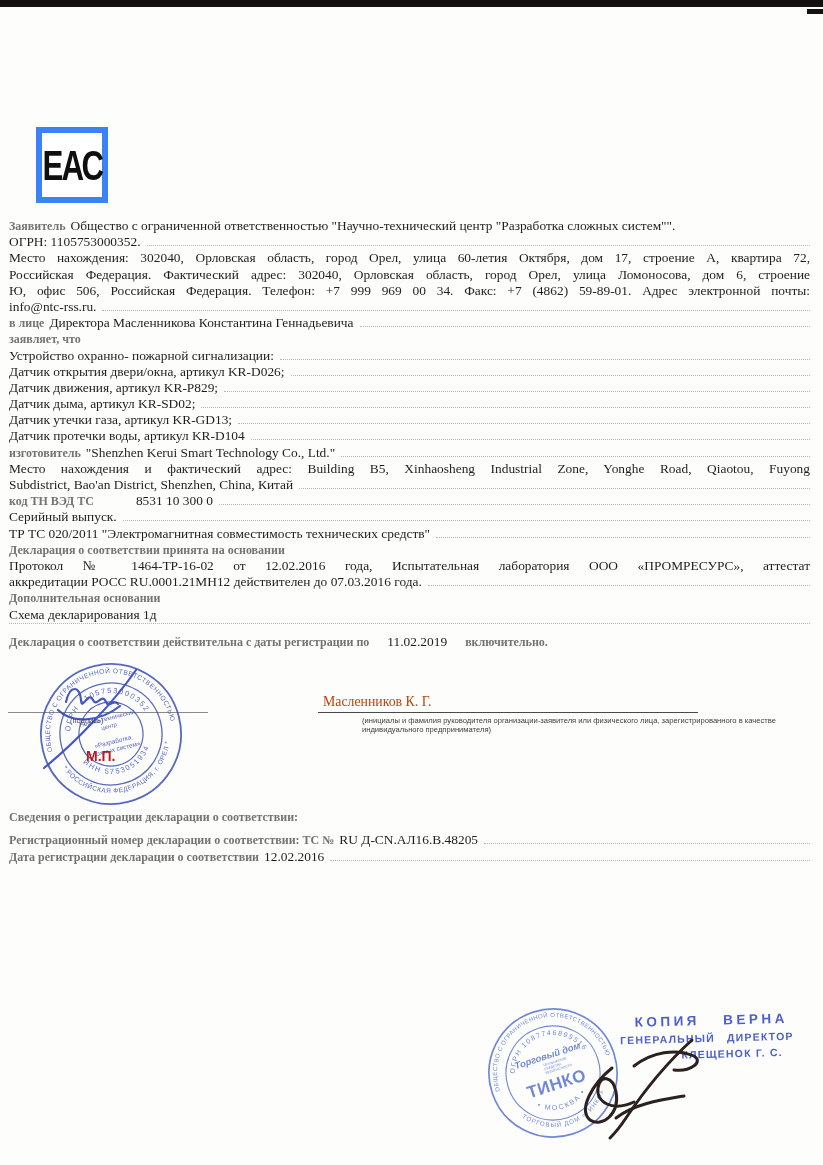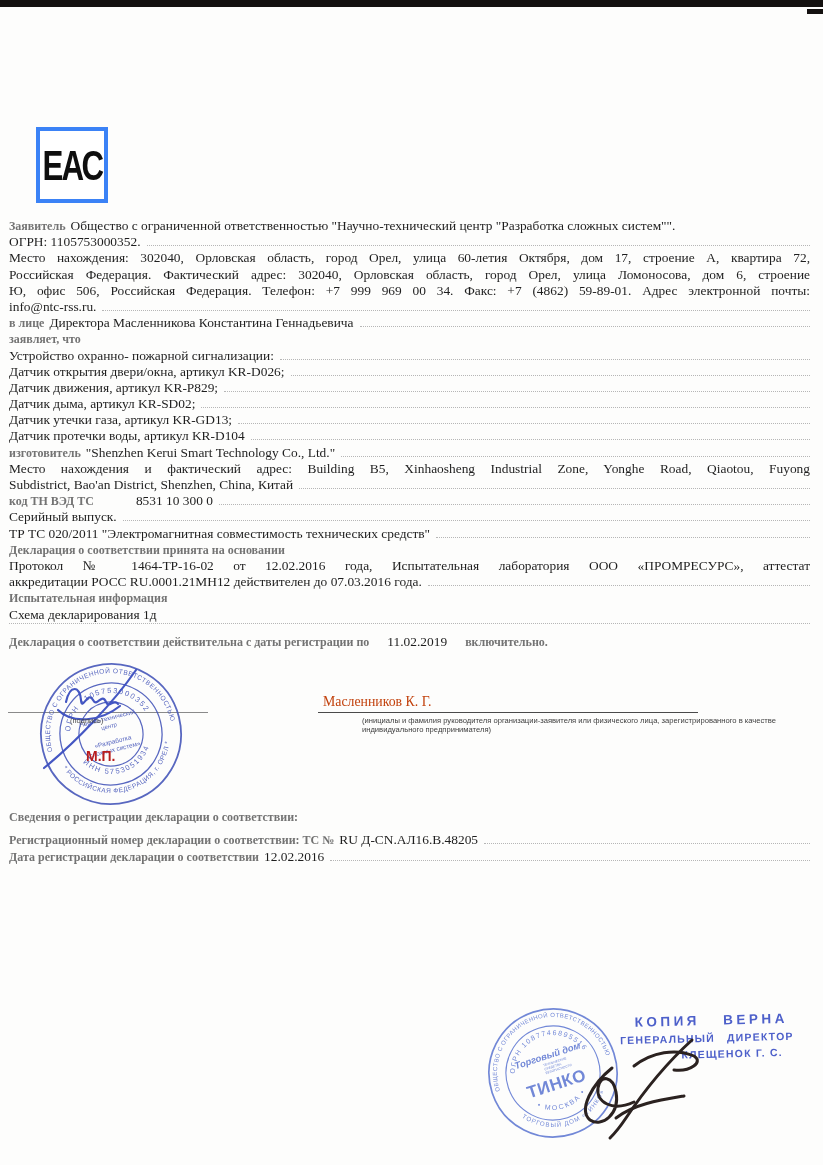--- a/index.html
+++ b/index.html
@@ -4,21 +4,21 @@
 <style>
   * { margin:0; padding:0; box-sizing:border-box; }
   body { background:#e8e8e8; font-family:"Liberation Serif", serif; }
   .page { position:relative; width:823px; height:1165px; background:#fdfdfc; margin:0 auto; overflow:hidden; }
 
   .scan-edge { position:absolute; top:0; left:0; width:100%; height:7px; background:#141110; }
   .scan-speck { position:absolute; top:9px; right:0; width:16px; height:5px; background:#141110; }
 
   
   .eac-logo { position:absolute; left:36px; top:127px; width:72px; height:76px;
-    border:4px solid #3b82f6; display:flex; align-items:center; justify-content:center; background:#fff; }
+    border:6px solid #3b82f6; display:flex; align-items:center; justify-content:center; background:#fff; }
   .eac-logo span { font-family:"Liberation Sans", sans-serif; font-weight:900; font-size:34px;
     letter-spacing:-2px; color:#0e0e0e; transform:scaleY(1.25) scaleX(0.92); }
   .doc-title { position:absolute; left:107px; top:136px; width:500px; text-align:center;
     font-family:"Liberation Serif", serif; font-weight:bold; font-size:17px; line-height:21px;
     color:#181818; letter-spacing:0.4px; }
 
   
   .textblock { position:absolute; left:9px; right:13px; top:218px; }
   .line { display:flex; align-items:baseline; height:16.2px; line-height:16.2px;
     font-family:"Liberation Serif", serif; font-size:13.4px; color:#1e1e1e; }
@@ -149,21 +149,21 @@
     </div>
     <div class="line">
       <span class="lab">Декларация о соответствии принята на основании</span>
     </div>
     <div class="line just">Протокол № 1464-ТР-16-02 от 12.02.2016 года, Испытательная лаборатория ООО «ПРОМРЕСУРС», аттестат</div>
     <div class="line">
       <span class="t">аккредитации РОСС RU.0001.21МН12 действителен до 07.03.2016 года.</span>
       <span class="dots"></span>
     </div>
     <div class="line">
-      <span class="lab">Испытательная информация</span>
+      <span class="lab">Дополнительная основании</span>
     </div>
     <div class="line">
       <span class="t">Схема декларирования 1д</span>
     </div>
     <div class="line rule">
       <span class="dots"></span>
     </div>
     <div class="line validity">
       <span class="lab">Декларация о соответствии действительна с даты регистрации по</span>
       <span class="t">11.02.2019</span>

